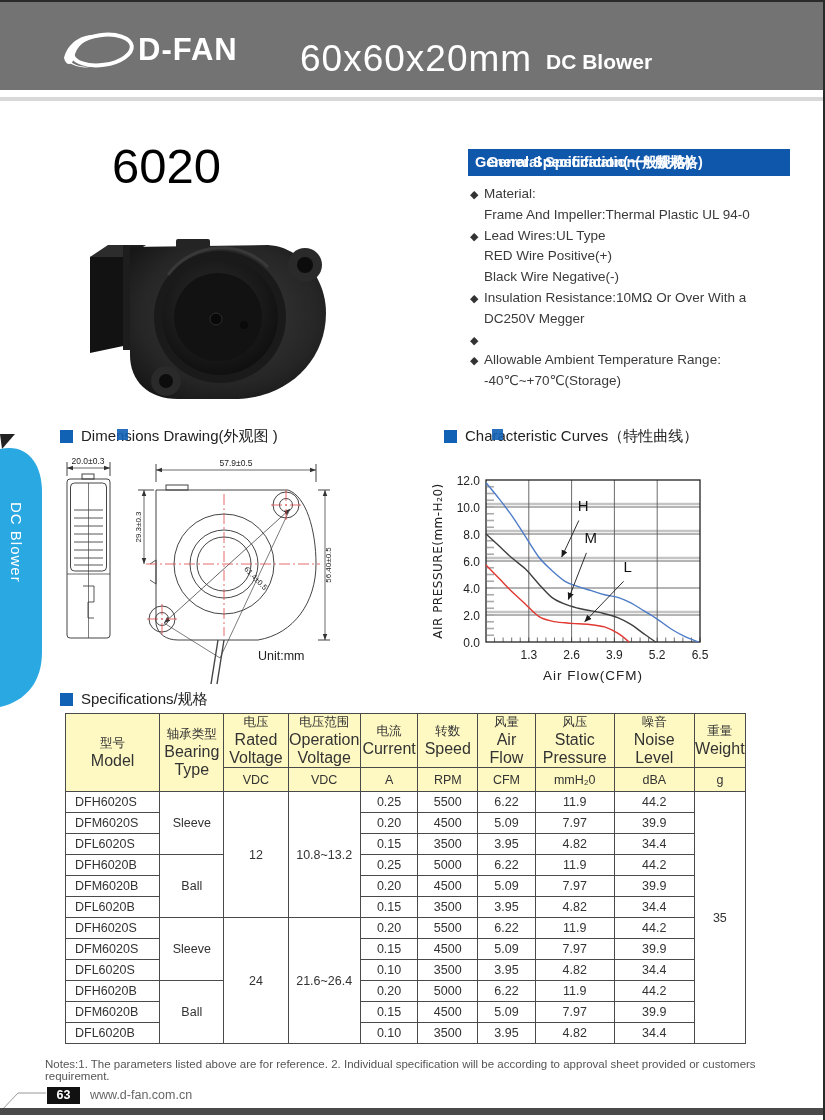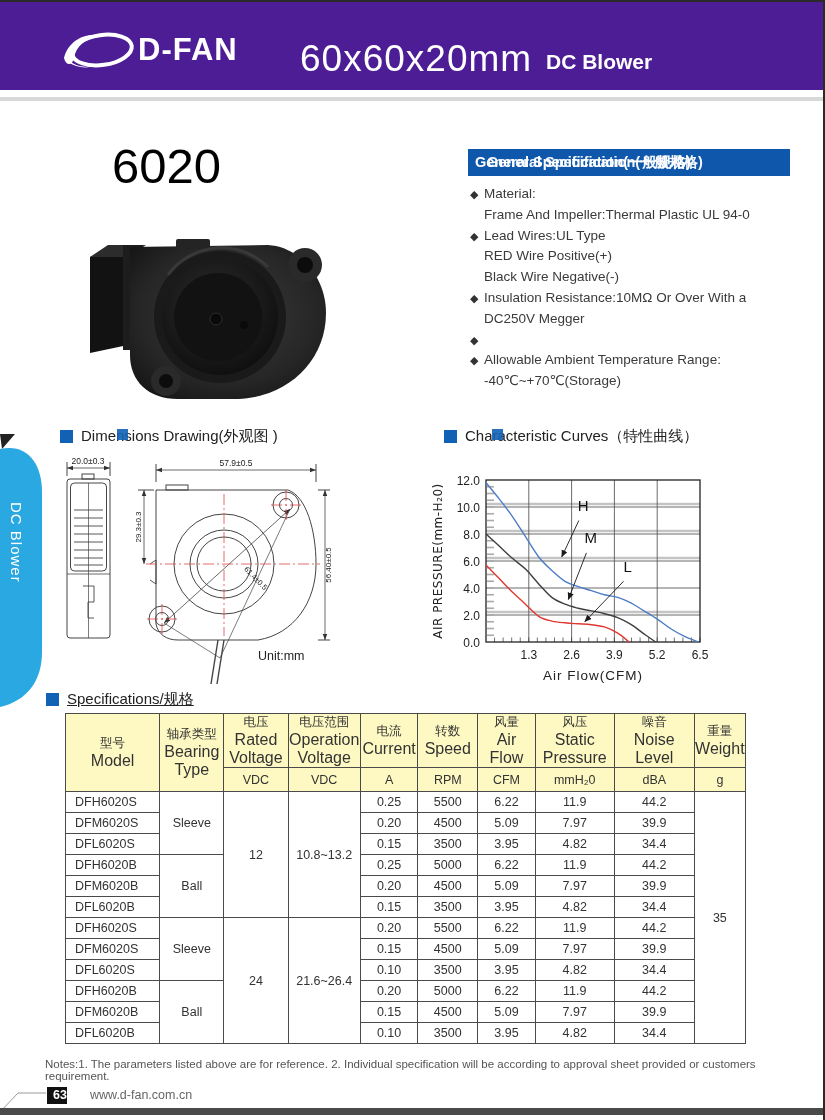--- a/index.html
+++ b/index.html
@@ -2,21 +2,21 @@
 <html><head>
 <meta charset="utf-8">
 <style>
   html,body{margin:0;padding:0;background:#e8e8e8;}
   .page{
     position:relative;width:825px;height:1120px;margin:0 auto;background:#fff;
     font-family:"Liberation Sans","DejaVu Sans",sans-serif;color:#333;overflow:hidden;
     border-top:2px solid #2a2a2a;border-right:2px solid #2a2a2a;box-sizing:border-box;
   }
   
-  .hdr{position:absolute;left:0;top:0;width:825px;height:88px;background:#4c1d95;text-align:right;}
+  .hdr{position:absolute;left:0;top:0;width:825px;height:88px;background:#737373;text-align:right;}
   .hdr-rule{position:absolute;left:0;top:95px;width:825px;height:4px;background:#d8d8d8;}
   .logo{position:absolute;left:62px;top:24px;width:180px;height:48px;display:flex;align-items:center;}
   .logo-swoosh{width:74px;height:44px;}
   .brand{color:#fff;font-size:31px;font-weight:bold;letter-spacing:1px;margin-left:2px;}
   .hdr-size{position:absolute;left:300px;top:36px;color:#fff;font-size:37px;letter-spacing:1px;}
   .hdr-prod{position:absolute;left:546px;top:48px;color:#fff;font-size:21px;font-weight:bold;}
   
   .side-tab{position:absolute;left:0;top:428px;width:46px;height:284px;}
   .side-tab-label{
     position:absolute;left:8px;top:72px;color:#fff;font-size:15px;letter-spacing:1px;
@@ -31,21 +31,21 @@
   .gs-bar .c1{left:7px;}
   .gs-bar .c2{left:19px;opacity:.95;}
   .gs-list{position:absolute;left:470px;top:182px;width:330px;font-size:13.5px;color:#3a3a3a;}
   .gs-line{display:flex;height:20.8px;line-height:20.8px;}
   .gs-line .b{width:14px;font-size:11px;color:#333;flex:none;}
   
   .sec{position:absolute;display:flex;align-items:center;font-size:15px;color:#222;}
   .sec .sq{width:13px;height:13px;background:#1161b4;margin-right:8px;flex:none;}
   .sec.dim{left:60px;top:425px;}
   .sec.cur{left:444px;top:425px;}
-  .sec.spc{left:46px;top:688px;text-decoration:underline;}
+  .sec.spc{left:60px;top:688px;}
   .artifact{position:absolute;width:11px;height:11px;background:#1161b4;opacity:.9;}
   
   .drawing{position:absolute;left:58px;top:450px;width:345px;height:238px;}
   .chart{position:absolute;left:428px;top:448px;width:397px;height:242px;}
   .chart text.tick{font-size:12px;fill:#222;font-family:"Liberation Sans","DejaVu Sans",sans-serif;}
   .chart text.axis{font-size:13.5px;fill:#222;letter-spacing:1px;}
   .chart text.ylab{font-size:12px;fill:#222;letter-spacing:.5px;font-family:"DejaVu Sans",sans-serif;}
   .chart text.ann{font-size:15px;fill:#111;}
   .drawing text{font-family:"Liberation Sans","DejaVu Sans",sans-serif;fill:#222;}
   
@@ -55,22 +55,22 @@
   .spec-table thead th{background:#fef9c3;}
   .spec-table .hrow1 th{height:52px;}
   .spec-table .hrow2 th{height:23px;font-family:"Liberation Sans","DejaVu Sans",sans-serif;}
   .spec-table tbody td{height:20px;}
   .spec-table td.model{text-align:left;padding-left:9px;}
   .th-zh{font-size:12.5px;}
   .th-en{font-size:16px;}
   
   .notes{position:absolute;left:45px;top:1056px;font-size:11.5px;color:#555;}
   .pg-flourish{position:absolute;left:0;top:1082px;}
-  .pg-badge{position:absolute;left:47px;top:1085px;width:20px;height:17px;background:#111;color:#fff;
-    font-size:12.5px;font-weight:bold;text-align:right;line-height:17px;}
+  .pg-badge{position:absolute;left:47px;top:1085px;width:33px;height:17px;background:#111;color:#fff;
+    font-size:12.5px;font-weight:bold;text-align:center;line-height:17px;}
   .site{position:absolute;left:90px;top:1086px;font-size:12.5px;color:#666;}
   .bottom-bar{position:absolute;left:0;top:1106px;width:825px;height:7px;background:#4a4a4a;}
 </style>
 </head>
 <body>
 
 <div class="page">
 
   <div class="hdr">
     <div class="logo">

